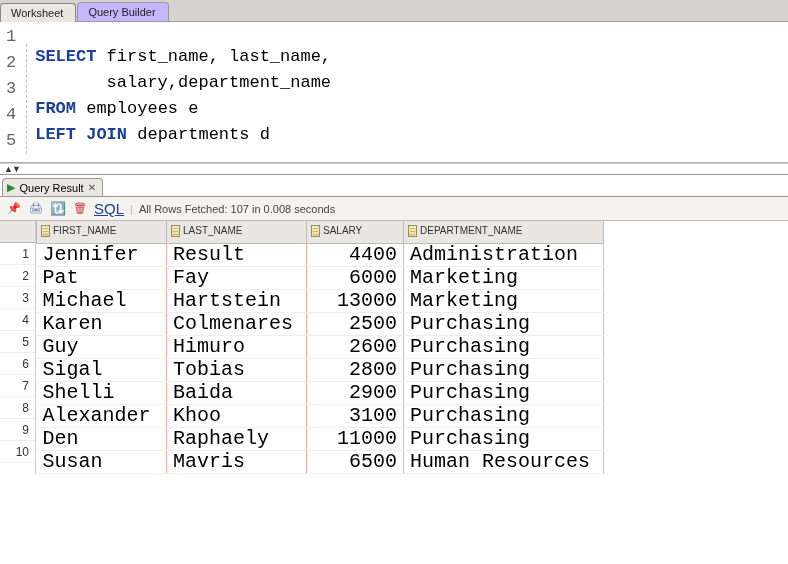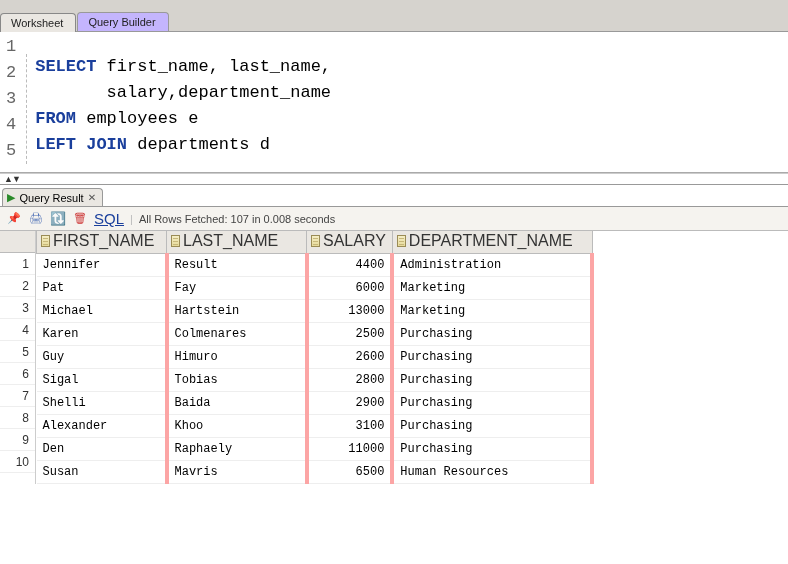--- a/index.html
+++ b/index.html
@@ -11,21 +11,21 @@
     width: 788px;
   }
 
   
   .top-tabs {
     display: flex;
     align-items: flex-end;
     background: #d6d3ce;
     border-bottom: 1px solid #999;
     padding-top: 2px;
-    height: 32px;
+    height: 22px;
   }
   .top-tab {
     padding: 3px 12px 3px 10px;
     font-size: 11px;
     border: 1px solid #999;
     border-bottom: none;
     background: #c4b5fd;
     border-radius: 4px 4px 0 0;
     margin-right: 1px;
     color: #222;
@@ -151,46 +151,46 @@
     font-family: Tahoma, Arial, sans-serif;
   }
 
   .data-wrap { flex: 0 0 auto; }
   table.data { border-collapse: collapse; }
   table.data th {
     background: #eae7e2;
     border: 1px solid #bbb;
     border-top: none;
     font-weight: normal;
-    font-size: 16px;
+    font-size: 10px;
     font-family: Tahoma, Arial, sans-serif;
     color: #333;
     text-align: left;
     padding: 0 6px 0 4px;
     height: 22px;
     white-space: nowrap;
   }
   table.data th .colname { display: inline-flex; align-items: center; gap: 3px; }
   .col-icon {
     display: inline-block; width: 9px; height: 12px;
     border: 1px solid #9a8b55;
     background: linear-gradient(#f5eec5,#e6da9a);
     position: relative;
   }
   .col-icon::before {
     content: ""; position: absolute; left: 1px; right: 1px; top: 2px; height: 1px; background:#c7b77a;
     box-shadow: 0 3px 0 #c7b77a, 0 6px 0 #c7b77a;
   }
   table.data td {
-    border-right: 4px solid #fca5a5;
+    border-right: 1px solid #fca5a5;
     border-bottom: 1px solid #eee;
     padding: 0 6px;
     height: 22px;
     line-height: 22px;
-    font-size: 12px;
+    font-size: 20px;
     white-space: nowrap;
   }
   table.data td.num { text-align: right; }
 </style>
 </head>
 <body>
 
 <div class="top-tabs">
   <div class="top-tab active">Worksheet</div>
   <div class="top-tab">Query Builder</div>
@@ -253,21 +253,21 @@
       <thead>
           <tr id="theadrow">
             <th style="width: 130px;"><span class="colname">
                 <span class="col-icon"></span>
                 <span>FIRST_NAME</span>
               </span></th>
             <th style="width: 140px;"><span class="colname">
                 <span class="col-icon"></span>
                 <span>LAST_NAME</span>
               </span></th>
-            <th style="width: 75px;"><span class="colname">
+            <th style="width: 97px;"><span class="colname">
                 <span class="col-icon"></span>
                 <span>SALARY</span>
               </span></th>
             <th style="width: 200px;"><span class="colname">
                 <span class="col-icon"></span>
                 <span>DEPARTMENT_NAME</span>
               </span></th>
           </tr>
         </thead>
       <tbody id="tbody">

